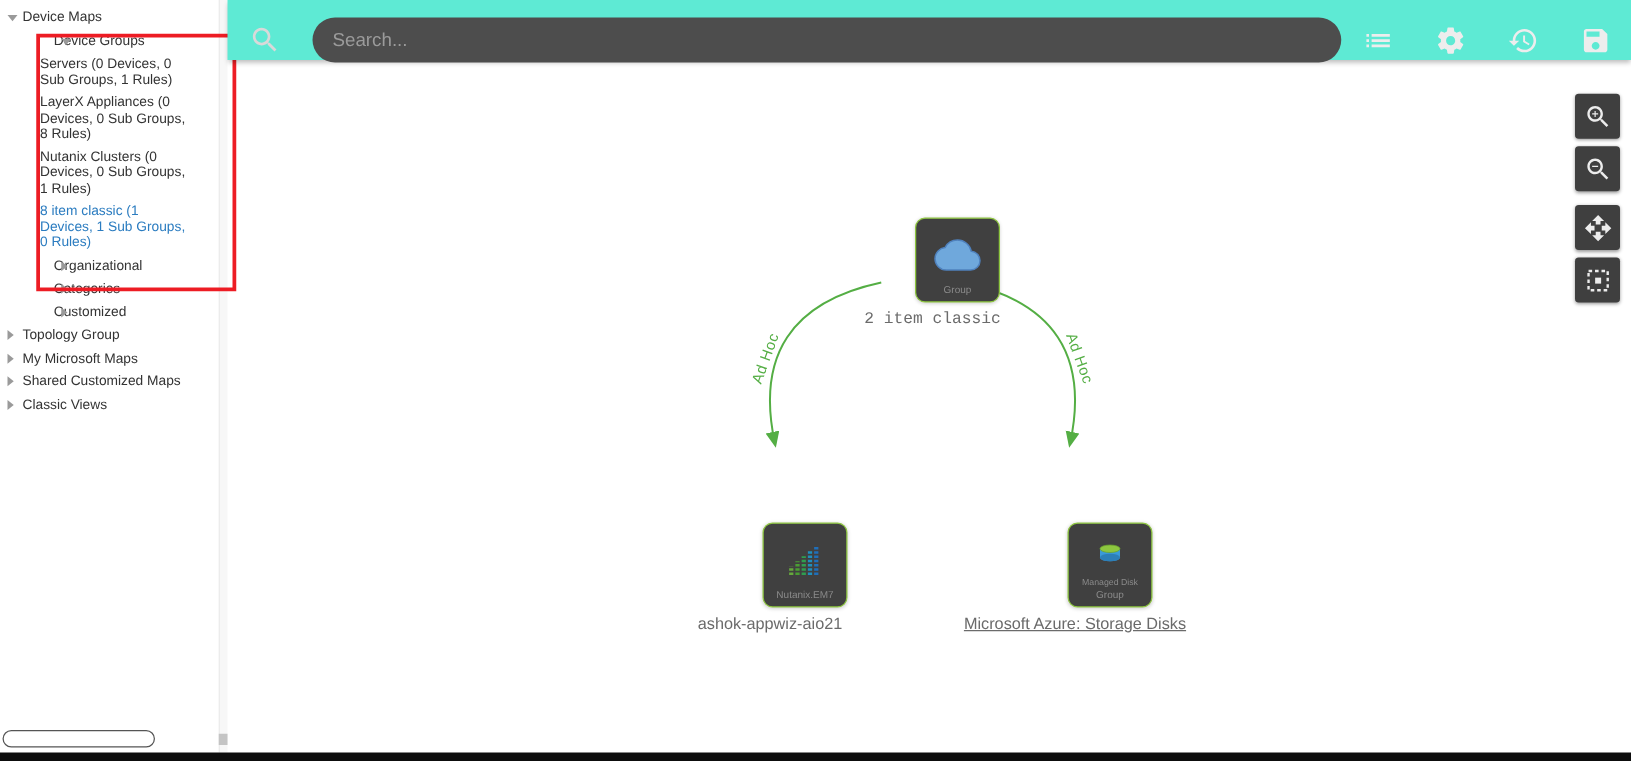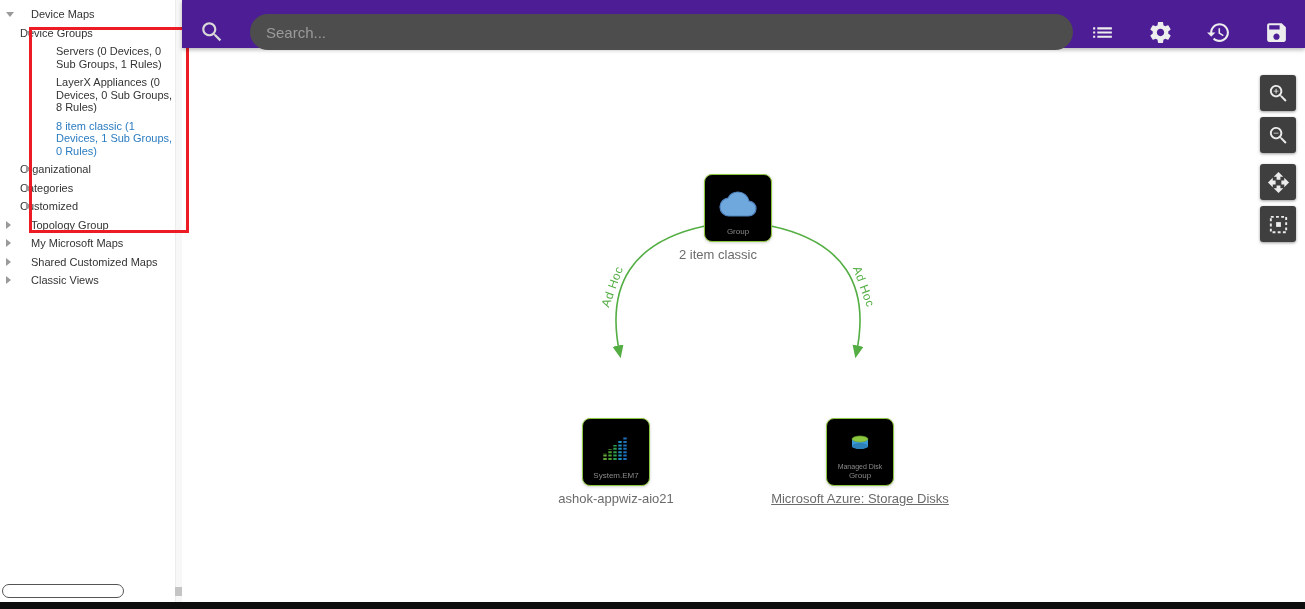--- a/index.html
+++ b/index.html
@@ -3,61 +3,61 @@
 <meta charset="utf-8">
 <style>
   * { margin:0; padding:0; box-sizing:border-box; }
   html,body { width:1305px; height:609px; overflow:hidden; background:#fff;
               font-family:"Liberation Sans", sans-serif; position:relative; }
 
   
   .sidebar { position:absolute; left:0; top:0; width:182px; height:602px; background:#fff; z-index:4; }
   .tree { padding:2px 0 0 0; }
   .s-item { position:relative; font-size:11px; color:#333; line-height:12.5px; margin:6px 0; cursor:pointer; }
-  .lvl0 { padding-left:31px; }
-  .lvl1 { padding-left:20px; }
-  .lvl2 { padding-left:56px; width:176px; }
+  .lvl0 { padding-left:18px; }
+  .lvl1 { padding-left:20px;margin-left:23px; }
+  .lvl2 { padding-left:32px; width:176px; }
   .lvl2 .wrap { display:inline-block; width:118px; }
   .s-item.selected { color:#2b7cc0; }
   .caret { position:absolute; top:2px; width:0; height:0; }
   .lvl0 .caret { left:6px; } .lvl1 .caret { left:26px; }
   .caret.closed { border-top:4px solid transparent; border-bottom:4px solid transparent; border-left:5px solid #9a9a9a; }
   .caret.open { border-left:4px solid transparent; border-right:4px solid transparent; border-top:5px solid #9a9a9a; top:4px; }
 
   .red-box { position:absolute; left:29px; top:27px; width:160px; height:206px;
              border:3px solid #ed1c24; z-index:10; pointer-events:none; }
 
   .side-scroll { position:absolute; right:0; top:0; bottom:0; width:7px; background:#f7f7f7; border-left:1px solid #ececec; }
   .side-thumb { position:absolute; right:0px; bottom:6px; width:7px; height:9px; background:#c4c4c4; }
 
   .filter-input { position:absolute; left:2px; bottom:4px; width:122px; height:14px;
                   border:1px solid #555; border-radius:8px; font-size:10px; padding:0 7px;
                   outline:none; background:#fff; z-index:6; }
 
   .bottom-bar { position:absolute; left:0; right:0; bottom:0; height:7px; background:#0d0d0d; z-index:8; }
 
   
-  .topbar { position:absolute; left:182px; top:0; right:0; height:48px; background:#4c1d95;
+  .topbar { position:absolute; left:182px; top:0; right:0; height:48px; background:#5eead4;
             z-index:5; box-shadow:0 2px 4px rgba(0,0,0,.28); }
   .search-icon { position:absolute; left:17px; top:19px; width:26px; height:26px; }
   .search-input { position:absolute; left:68px; top:14px; width:823px; height:36px;
                   background:#4d4d4d; border:none; border-radius:18px; color:#d6d6d6;
                   font-size:15px; padding:0 16px; outline:none; }
   .search-input::placeholder { color:#9b9b9b; }
   .top-icons { position:absolute; right:16px; top:0; height:64px; display:flex; align-items:center; gap:33px; }
   .top-icon { width:25px; height:25px; display:flex; align-items:center; justify-content:center; cursor:pointer; }
 
   
   .main { position:absolute; left:182px; top:64px; right:0; bottom:7px; background:#fff; overflow:hidden; }
   .edges-svg { position:absolute; left:0; top:0; z-index:1; pointer-events:none; }
 
-  .node { position:absolute; width:68px; height:68px; background:#000000; border:1px solid #8dc63f;
+  .node { position:absolute; width:68px; height:68px; background:#404040; border:1px solid #8dc63f;
           border-radius:8px; box-shadow:0 1px 3px rgba(0,0,0,.18); z-index:2;
           display:flex; flex-direction:column; align-items:center; justify-content:flex-end;
-          padding:6px 2px 5px 2px; cursor:pointer; }
+          padding:6px 2px 5px 2px; cursor:pointer;margin-left:28px; }
   .node .icon-slot { flex:1; display:flex; align-items:center; justify-content:center; width:100%; }
   .node-caption  { font-size:8px; color:#8a8a8a; line-height:9px; text-align:center; }
   .node-caption.tiny { font-size:7px; }
   .node-title { position:absolute; width:220px; transform:translateX(-50%); text-align:center;
                 font-size:13px; color:#6b6b6b; z-index:2; }
 
   .map-btn { position:absolute; right:9px; width:36px; height:36px; background:#3f3f3f;
              border-radius:3px; box-shadow:0 1px 3px rgba(0,0,0,.4); display:flex;
              align-items:center; justify-content:center; cursor:pointer; z-index:3; }
   .edge-label { font-size:12px; fill:#54ae44; letter-spacing:.5px; }
@@ -76,20 +76,23 @@
     <div class="s-item lvl1">
       <span class="caret open"></span>
       <span>Device Groups</span>
     </div>
 
     <div class="s-item lvl2">
       <span class="wrap">Servers (0 Devices, 0 Sub Groups, 1 Rules)</span>
     </div>
     <div class="s-item lvl2">
       <span class="wrap">LayerX Appliances (0 Devices, 0 Sub Groups, 8 Rules)</span>
+    </div>
+    <div class="s-item lvl2">
+      <span class="wrap">Nutanix Clusters (0 Devices, 0 Sub Groups, 1 Rules)</span>
     </div>
     <div class="s-item lvl2 selected">
       <span class="wrap">8 item classic (1 Devices, 1 Sub Groups, 0 Rules)</span>
     </div>
 
     <div class="s-item lvl1">
       <span class="caret closed"></span>
       <span>Organizational</span>
     </div>
     <div class="s-item lvl1">
@@ -175,33 +178,33 @@
   </svg>
 
   <div class="node" style="left:522px; top:110px;">
     <div class="icon-slot">
       <svg viewBox="0 0 24 20" width="38" height="30">
           <path fill="#6fa8dc" stroke="#4f81bd" stroke-width="0.8" d="M19.35 8.04C18.67 4.59 15.64 2 12 2 9.11 2 6.6 3.64 5.35 6.04 2.34 6.36 0 8.91 0 12c0 3.31 2.69 6 6 6h13c2.76 0 5-2.24 5-5 0-2.64-2.05-4.78-4.65-4.96z"></path>
         </svg>
     </div>
     <div class="node-caption">Group</div>
   </div>
-  <div class="node-title" style="left:536px; top:183px;">2 item classic</div>
+  <div class="node-title" style="left:564px; top:183px;font-family:Liberation Mono, monospace;">2 item classic</div>
 
   <div class="node" style="left:400px; top:354px;">
     <div class="icon-slot">
       <svg width="34" height="28">
         <line x1="6" y1="26" x2="6" y2="19" stroke="#66a83d" stroke-width="3.4" stroke-dasharray="2 1.4"></line>
         <line x1="11" y1="26" x2="11" y2="15" stroke="#4a9e33" stroke-width="3.4" stroke-dasharray="2 1.4"></line>
         <line x1="16" y1="26" x2="16" y2="11" stroke="#2f9e4f" stroke-width="3.4" stroke-dasharray="2 1.4"></line>
         <line x1="21" y1="26" x2="21" y2="7" stroke="#1f8fbe" stroke-width="3.4" stroke-dasharray="2 1.4"></line>
         <line x1="26" y1="26" x2="26" y2="3" stroke="#1f6fba" stroke-width="3.4" stroke-dasharray="2 1.4"></line>
       </svg>
     </div>
-    <div class="node-caption">System.EM7</div>
+    <div class="node-caption">Nutanix.EM7</div>
   </div>
   <div class="node-title" style="left:434px; top:427px;">ashok-appwiz-aio21</div>
 
   <div class="node" style="left:644px; top:354px;">
     <div class="icon-slot">
       <svg width="22" height="17">
         <path d="M3 4 v7 a8 3 0 0 0 16 0 V4" fill="#3a9ad9"></path>
         <ellipse cx="11" cy="11" rx="8" ry="3" fill="#2c7fb8"></ellipse>
         <ellipse cx="11" cy="4" rx="8" ry="3" fill="#8dc63f" stroke="#6aa32e" stroke-width="0.6"></ellipse>
       </svg>

